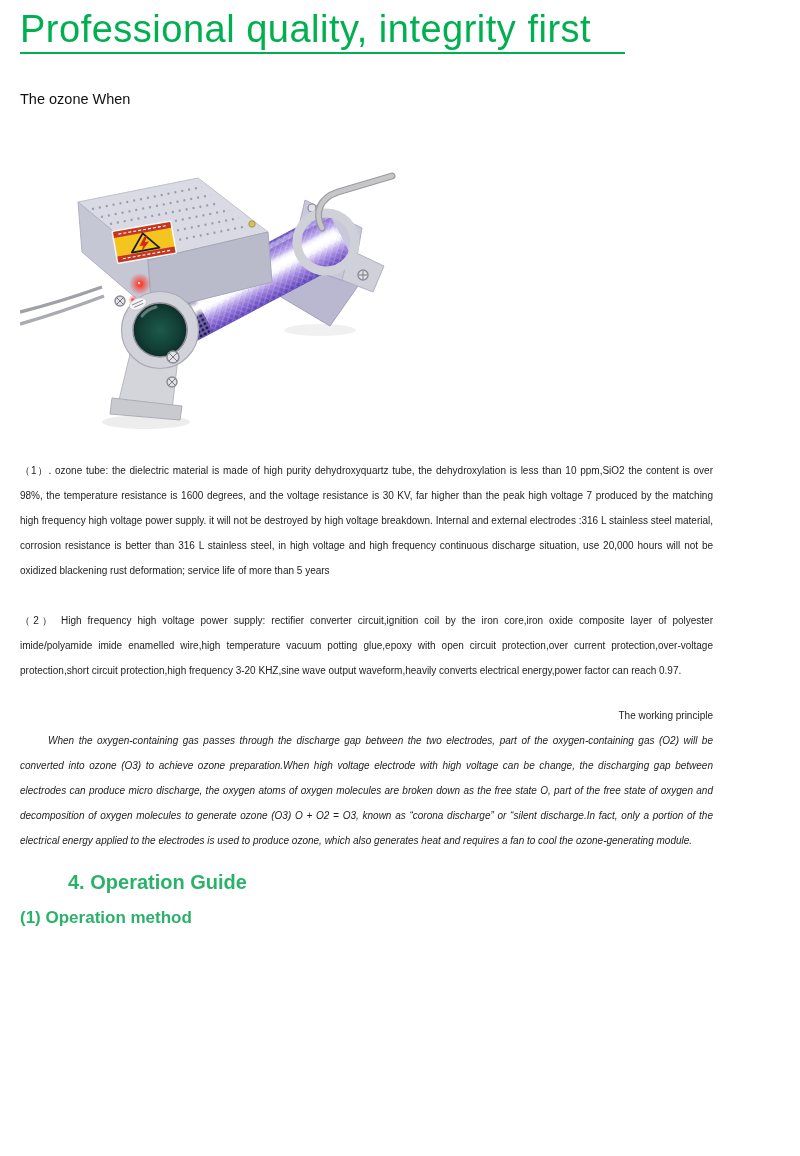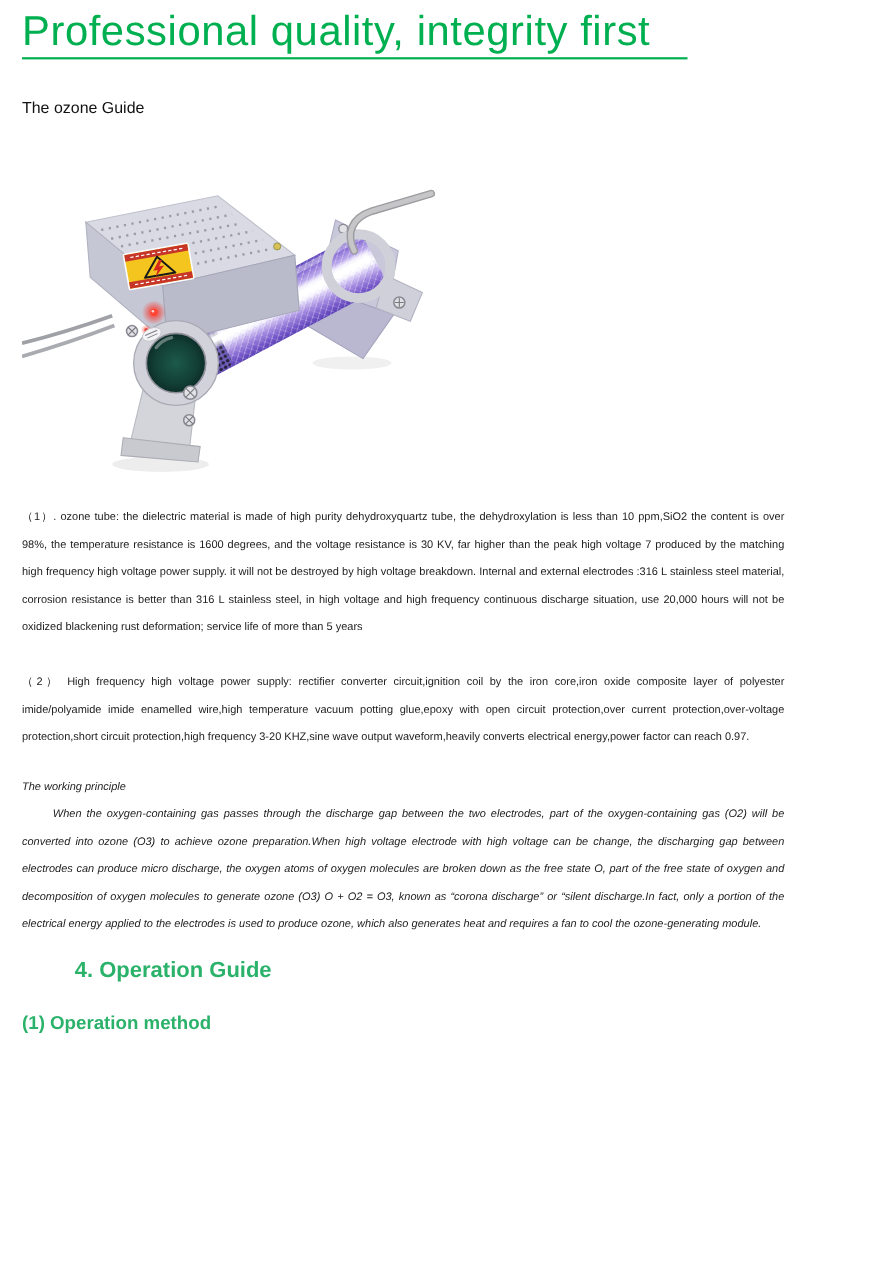--- a/index.html
+++ b/index.html
@@ -23,48 +23,48 @@
   .photo-wrap { margin-top:26px; width:382px; height:312px; }
 
   p.body, .wp-title {
     font-size:10px;
     line-height:25px;
     text-align:justify;
     color:#1c1c1c;
   }
   #p1 { margin-top:12px; }
   #p2 { margin-top:25px; }
-  .wp-title { margin-top:20px; text-align:left;font-style:italic; }
+  .wp-title { margin-top:20px; text-align:right; }
   #wp-body { text-indent:28px;font-style:italic; }
 
   .og-title {
     margin-top:16px;
     font-size:20px;
     line-height:26px;
     font-weight:700;
     color:var(--heading-green, #2bb26a);
     margin-left:48px;
   }
   .om-title {
-    margin-top:24px;
+    margin-top:12px;
     font-size:17px;
     line-height:22px;
     font-weight:700;
     color:var(--heading-green, #2bb26a);
   }
   #om-body { margin-top:4px; line-height:24px; }
 </style>
 </head>
 <body>
 
 <div class="page">
 
   <h1 class="title">Professional quality, integrity first</h1>
 
-  <div class="subtitle">The ozone Guide</div>
+  <div class="subtitle">The ozone When</div>
 
   <div class="photo-wrap">
     <svg width="382" height="312" viewBox="0 0 382 312" xmlns="http://www.w3.org/2000/svg">
       <defs>
         <linearGradient id="tubeGrad" x1="0" y1="0" x2="0" y2="1">
           <stop offset="0" stop-color="#5e45b8"></stop>
           <stop offset="0.12" stop-color="#8468d2"></stop>
           <stop offset="0.30" stop-color="#c3b2ef"></stop>
           <stop offset="0.42" stop-color="#efeafd"></stop>
           <stop offset="0.50" stop-color="#ffffff"></stop>

